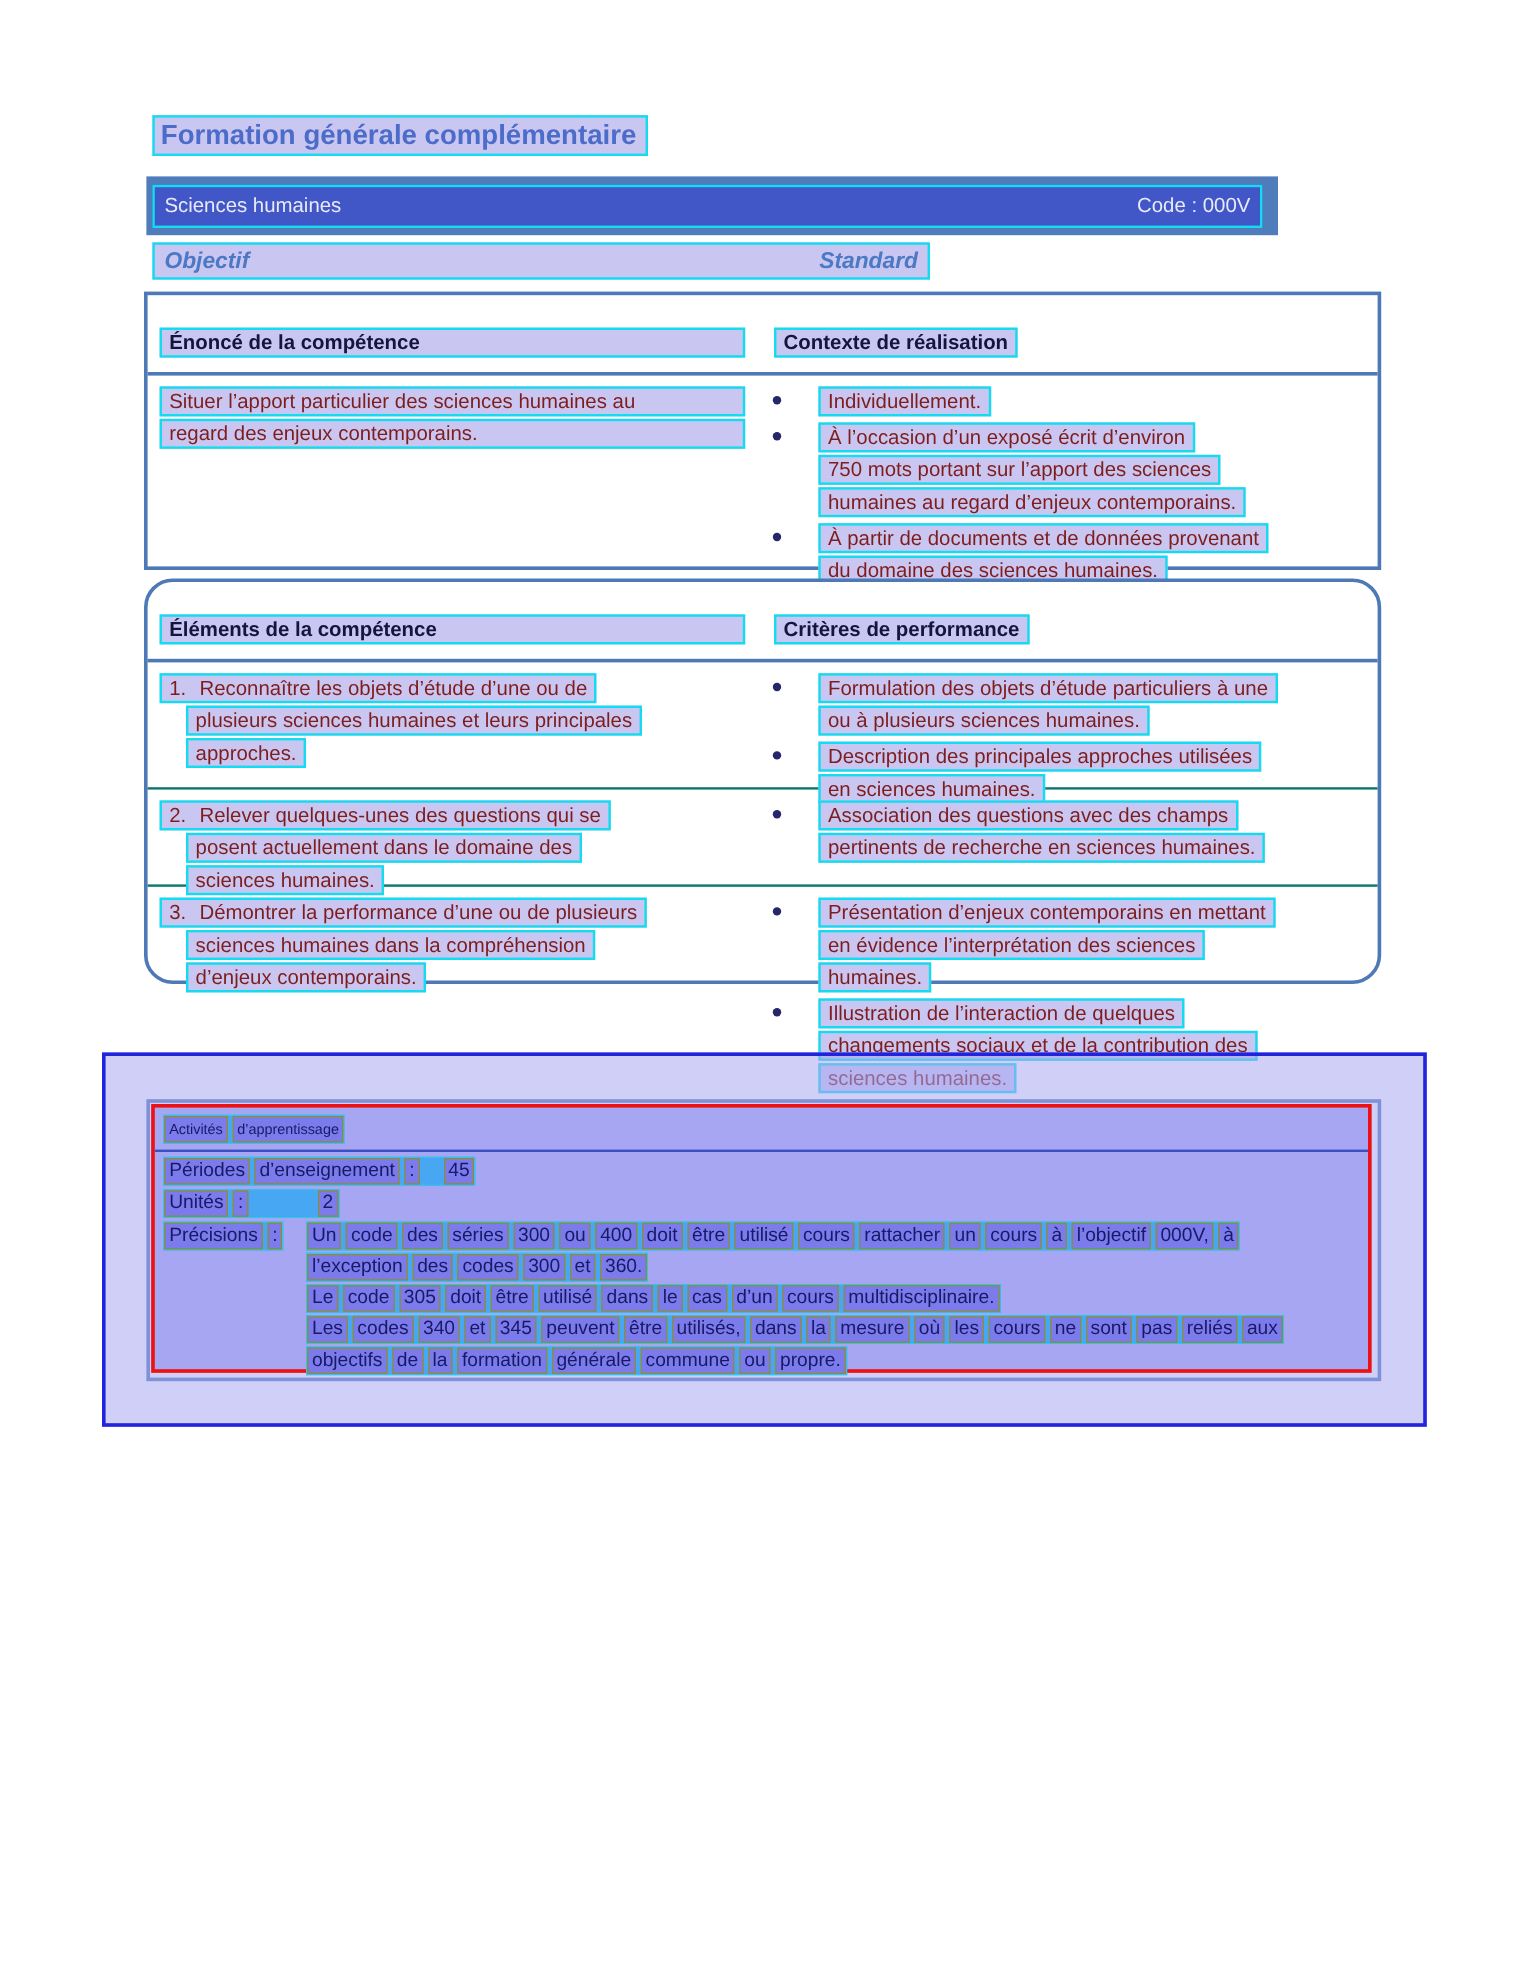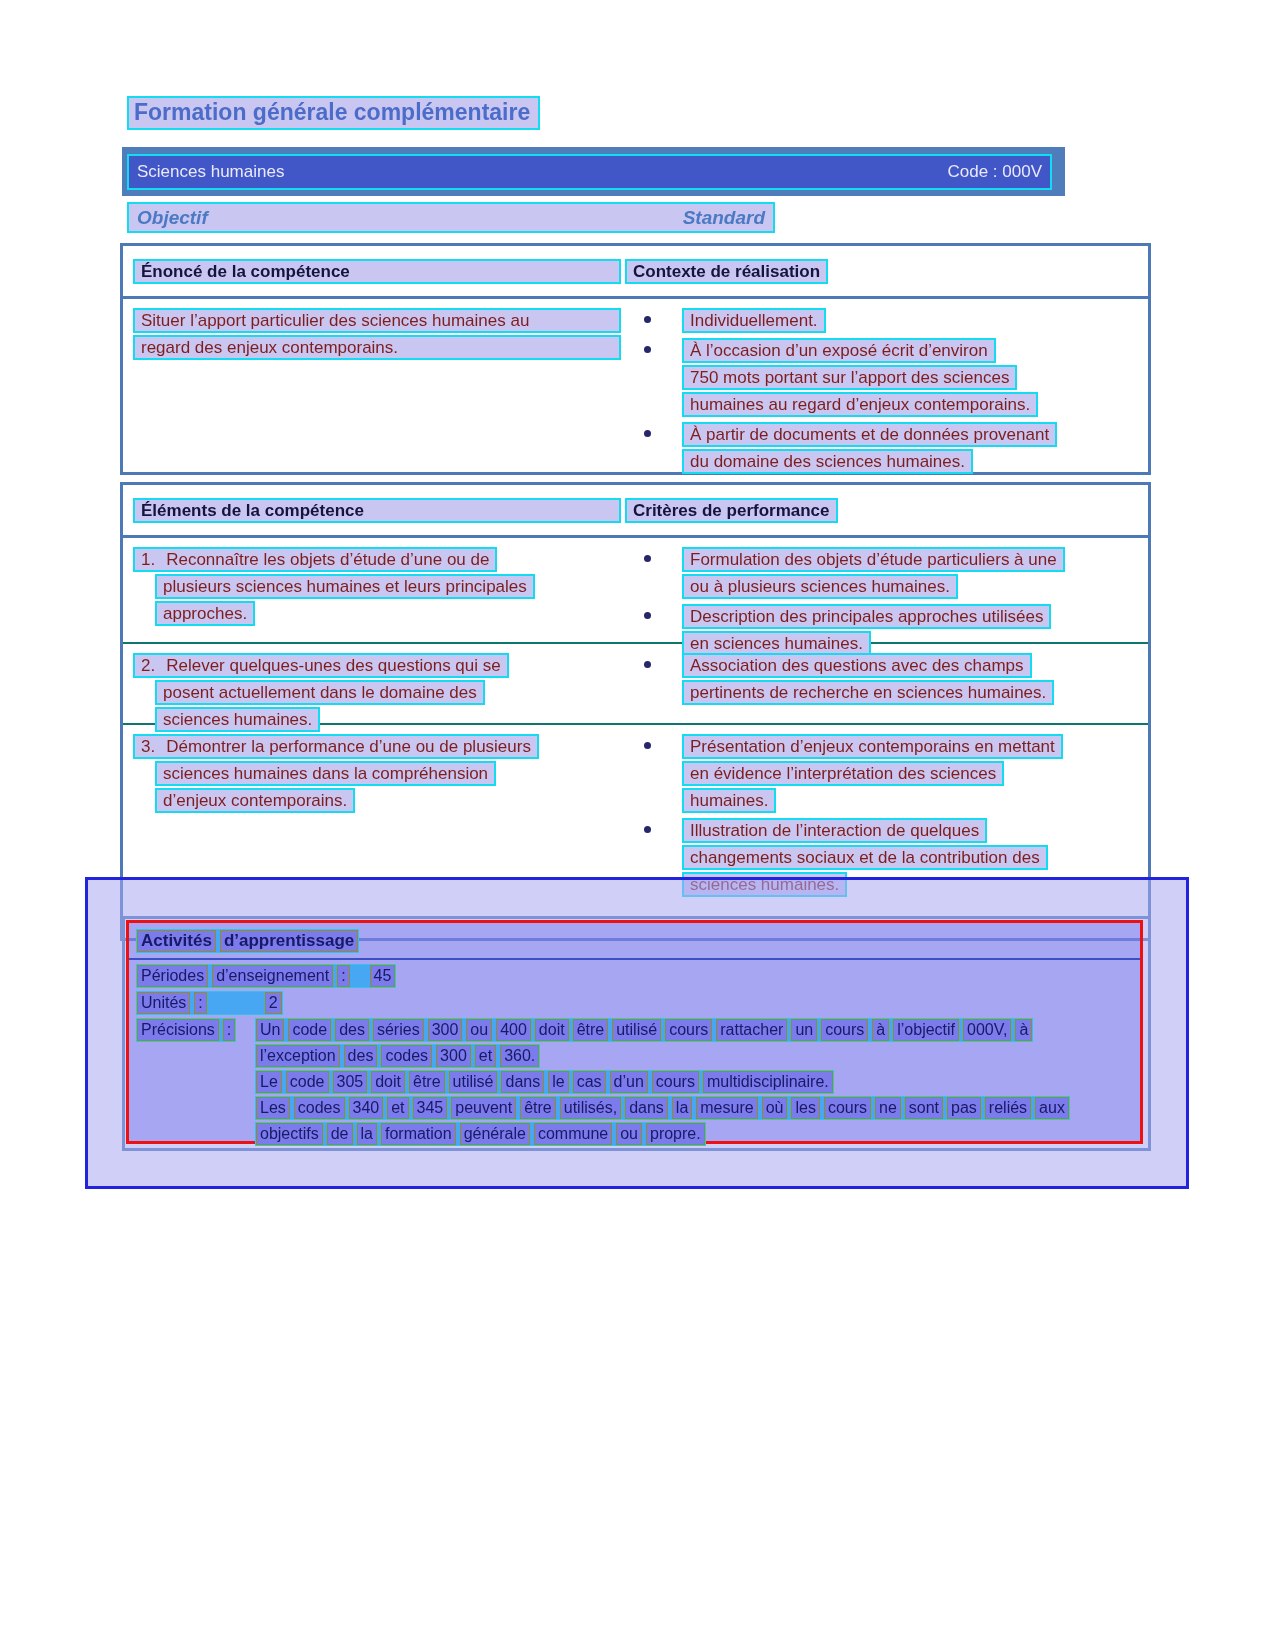--- a/index.html
+++ b/index.html
@@ -24,23 +24,23 @@
       display:flex;justify-content:space-between;align-items:center;
       padding:0 8px;color:#e9e9fa;font-size:17px;}
   .objrow{position:absolute;left:127px;top:202px;width:628px;height:27px;
       border:2px solid #14dcf0;background:#c9c7f1;display:flex;
       justify-content:space-between;align-items:center;padding:0 8px;
       font-size:19px;font-weight:bold;font-style:italic;color:#4b79c4;}
 
   
   .doc-table{position:absolute;border:3px solid #4d79b6;box-sizing:border-box;background:#fff;}
   .t1{left:120px;top:243px;width:1031px;height:232px;}
-  .t2{left:120px;top:482px;width:1031px;height:459px;}
-  .thead{display:grid;grid-template-columns:488px 1fr;column-gap:4px;
-      padding:13px 10px 10px 10px;border-bottom:3px solid #4d79b6;}
+  .t2{left:120px;top:482px;width:1031px;height:338px;border-radius:24px;}
+  .thead{display:grid;grid-template-columns:488px 1fr;column-gap:24px;
+      padding:27px 10px 10px 10px;border-bottom:3px solid #4d79b6;}
   .tbody{display:grid;grid-template-columns:488px 1fr;column-gap:8px;
       padding:9px 10px 0 10px;align-items:start;box-sizing:border-box;}
   .t2 .row2,.t2 .row3{border-top:2px solid #0f766e;}
   .t2 .row1{height:104px;}
   .t2 .row2{height:81px;}
   .cell-indent .hl.cont{margin-left:22px;}
   .bitem{display:flex;margin-bottom:3px;}
   .dot{width:7px;height:7px;border-radius:50%;background:#26266a;
       margin:8px 0 0 15px;flex:none;}
   .blines{margin-left:31px;flex:1;}
@@ -52,21 +52,21 @@
       border:3px solid #2124dc;background:rgba(168,168,242,0.55);
       box-sizing:border-box;z-index:2;}
   .redbox{position:absolute;left:126px;top:920px;width:1017px;height:224px;
       border:3px solid #ee1111;background:rgba(72,72,228,0.30);
       box-sizing:border-box;z-index:3;padding-top:6px;}
   .red-divider{border-top:2px solid #3a50c4;margin:5px 0 4px 0;height:0;}
   .wline{display:inline-flex;column-gap:4px;background:#47a7f2;
       border:1px solid #2fc4ea;vertical-align:top;align-items:stretch;}
   .w{display:inline-block;background:#7b7bec;border:1px solid #8f8f2a;
       padding:0 3px;color:#191966;font-size:16px;line-height:20px;white-space:nowrap;}
-  .wline.bold .w{font-weight:bold;font-size:17px;}
+  .wline.bold .w{font-weight:normal;font-size:12px;}
   .gapbox{display:inline-block;background:#47a7f2;}
   .gap-sm{width:12px;} .gap-lg{width:50px;}
   .arow{margin:0 0 3px 7px;}
   .prec{display:flex;margin-left:7px;align-items:flex-start;}
   .prec-label{width:119px;flex:none;}
   .plines{flex:1;}
   .plines .wline{margin-bottom:2px;display:inline-flex;}
   .plines div{line-height:24px;}
 </style>
 </head>

